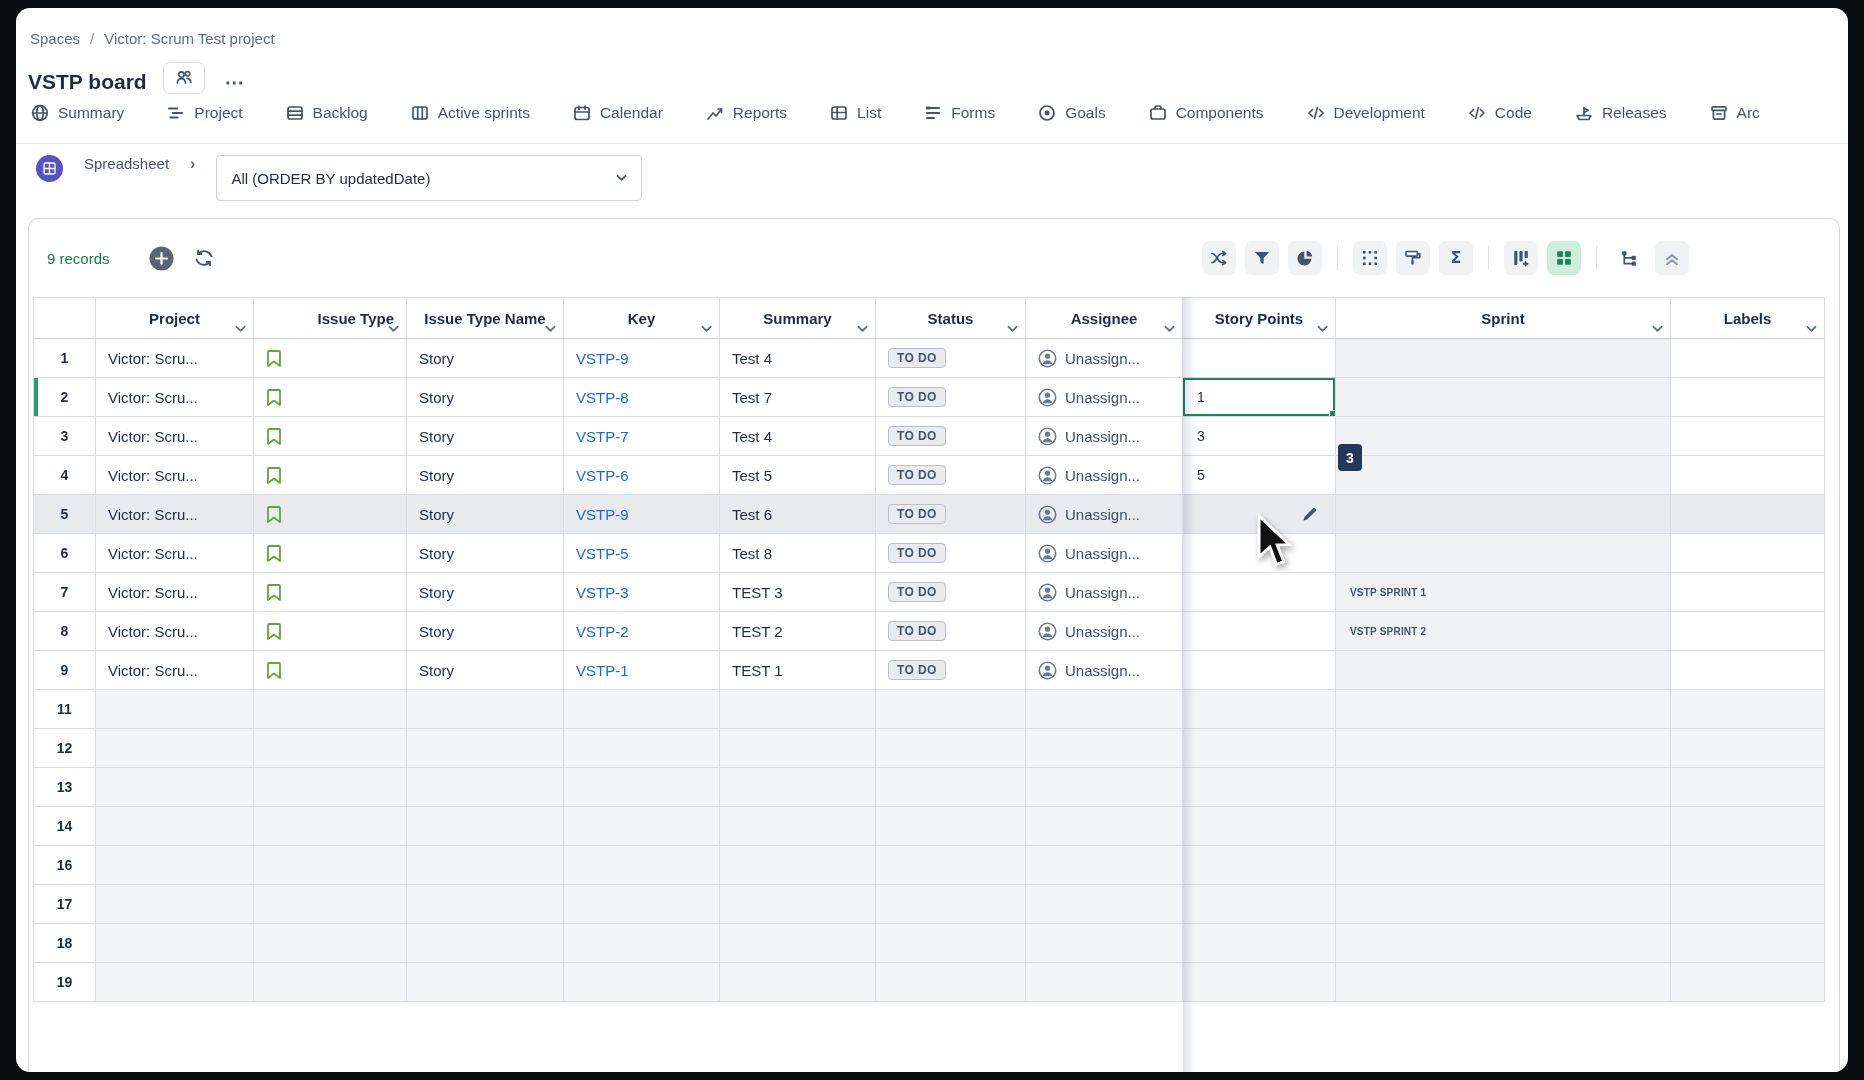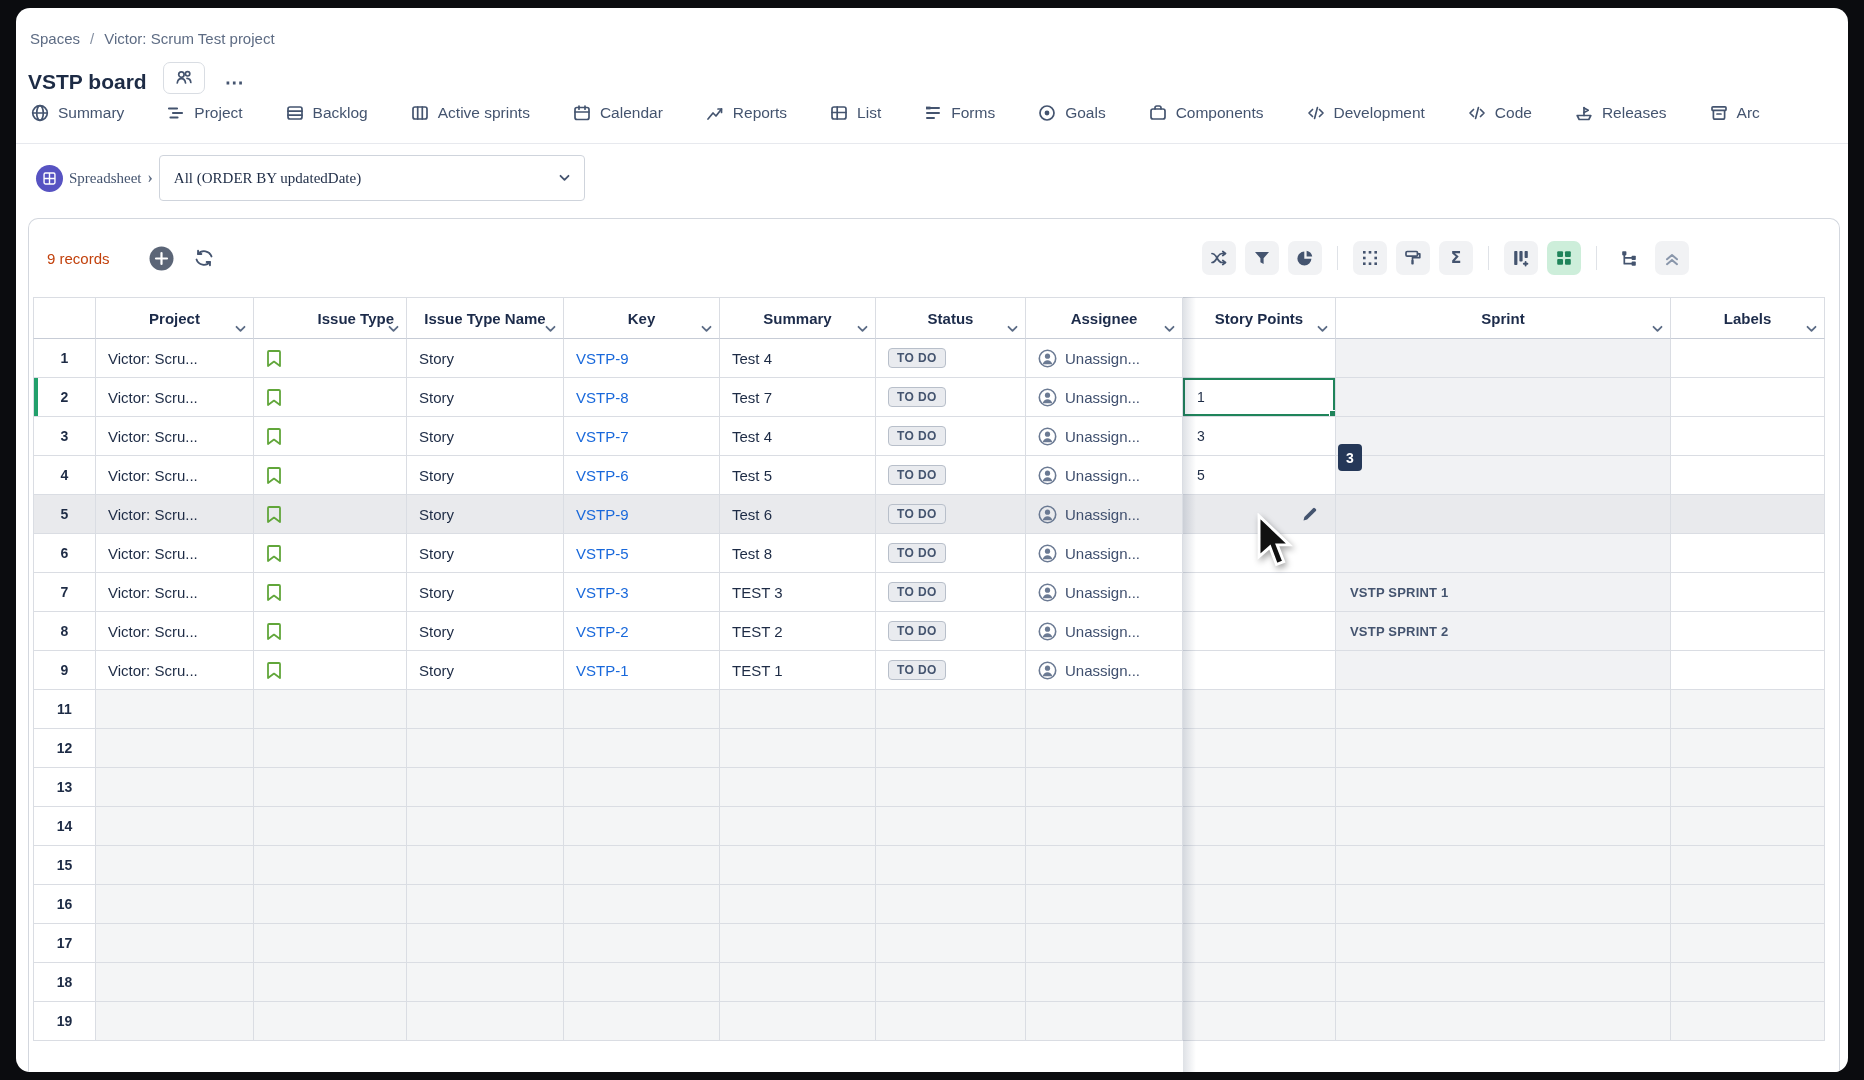--- a/index.html
+++ b/index.html
@@ -11,46 +11,46 @@
   .crumbs .sep{color:#8590a2;}
   .titlerow{position:absolute;left:12px;top:54px;display:flex;align-items:flex-end;gap:16px;}
   .page-title{font-size:21px;font-weight:700;color:#1d2b45;}
   .title-btn{width:42px;height:32px;border:1px solid #d9dde3;border-radius:7px;display:flex;align-items:center;justify-content:center;color:#44546f;background:#fff;}
   .more-btn{color:#44546f;font-size:19px;letter-spacing:2px;padding:0 4px;background:none;border:none;font-weight:700;}
   
   .nav-wrap{position:absolute;left:0;right:0;top:88px;height:47px;border-bottom:1px solid #e7e9ee;}
   .nav{display:flex;align-items:center;gap:42px;padding-left:14px;height:34px;white-space:nowrap;overflow:hidden;}
   .nav-item{display:flex;align-items:center;gap:8px;color:#44546f;font-size:15.5px;cursor:pointer;flex:none;}
   
-  .sheetbar{position:absolute;left:20px;top:147px;display:flex;align-items:center;gap:6px;font-family:Liberation Serif, serif;}
+  .sheetbar{position:absolute;left:20px;top:147px;display:flex;align-items:flex-start;gap:21px;}
   .app-circle{width:27px;height:27px;border-radius:50%;background:#5753c2;display:flex;align-items:center;justify-content:center;}
   .sheet-label{font-size:15px;color:#44546f;}
   .sheet-chev{color:#5e6c84;font-weight:700;}
   .view-select{width:396px;height:44px;border:1px solid #cfd4dc;border-radius:4px;background:#fff;display:flex;align-items:center;padding:0 14px;font-size:15px;color:#1d2b45;justify-content:space-between;}
   
   .card{position:absolute;left:12px;top:210px;width:1810px;height:880px;border:1px solid #d3d7de;border-bottom:none;border-radius:10px 10px 0 0;background:#fff;}
   .toolbar{height:78px;display:flex;align-items:center;padding:0 150px 0 18px;}
-  .records{font-size:15px;color:#c2410c;margin-right:38px;}
+  .records{font-size:15px;color:#15803d;margin-right:38px;}
   .tb-left-btn{border:none;background:none;padding:0;margin-right:18px;display:flex;align-items:center;}
   .tb-right{margin-left:auto;display:flex;align-items:center;}
   .tb-btn{width:34px;height:34px;border-radius:7px;border:none;display:flex;align-items:center;justify-content:center;color:#44546f;margin-left:9px;}
   .tb-btn.gray{background:#f1f2f4;} .tb-btn.white{background:#fff;}
   .tb-btn.green{background:#cdeeda;color:#1f845a;}
   .tb-div{width:1px;height:24px;background:#dfe2e7;margin:0 6px 0 15px;}
   
   .grid{position:absolute;left:4px;top:78px;width:1792px;background:#fff;}
   .g-row{display:flex;}
   .cell{box-sizing:border-box;height:39px;border-right:1px solid #dadde3;border-bottom:1px solid #dadde3;display:flex;align-items:center;padding:0 12px;font-size:15px;color:#1d2b45;overflow:hidden;white-space:nowrap;background:#fff;position:relative;}
   .hdr-row .cell{height:42px;border-top:1px solid #dadde3;border-bottom:1px solid #c7ccd6;font-weight:700;justify-content:center;color:#1c2b4a;}
   .cell.num{justify-content:center;font-weight:700;font-size:14px;padding:0;border-left:1px solid #dadde3;}
   .hdr-chev{position:absolute;right:7px;bottom:5px;color:#5b6b85;display:flex;}
   .key-link{color:#1868db;cursor:pointer;}
   .lozenge{padding:2px 8px;border:1px solid #b8bfca;border-radius:4px;background:#e9ebef;font-size:12px;font-weight:700;color:#44546f;letter-spacing:.4px;}
   .assignee{display:flex;align-items:center;gap:8px;color:#3f4f6e;}
-  .sprint-cell{background:#f1f2f4;font-size:13px;font-weight:700;color:#44546f;letter-spacing:.2px;}
+  .sprint-cell{background:#f1f2f4;font-size:10px;font-weight:700;color:#44546f;letter-spacing:.2px;}
   .cell.empty{background:#f4f5f6;}
   .cell.hov{background:#e9eaed;}
   .cell.sp{font-size:14px;}
   .sel-cell{box-shadow:inset 0 0 0 2px #1f845a;z-index:4;}
   .sel-handle{position:absolute;right:-4px;bottom:-4px;width:8px;height:8px;background:#1f845a;border:1px solid #fff;z-index:8;}
   .row-sel-bar{box-shadow:inset 4px 0 0 #22a06b;}
   .freeze{position:absolute;top:0;width:13px;background:linear-gradient(90deg,rgba(23,43,77,.14),rgba(23,43,77,0));z-index:5;pointer-events:none;}
   .fill-badge{position:absolute;width:24px;height:27px;background:#253858;color:#fff;border-radius:4px;font-weight:700;font-size:14px;display:flex;align-items:center;justify-content:center;z-index:6;}
   .pencil{position:absolute;right:16px;top:50%;transform:translateY(-50%);display:flex;z-index:6;}
   .cursor{position:absolute;left:1238px;top:505px;z-index:99;filter:drop-shadow(2px 3px 3px rgba(0,0,0,.35));}
@@ -799,33 +799,20 @@
           <div class="cell empty" style="width: 157px;"></div>
           <div class="cell empty" style="width: 156px;"></div>
           <div class="cell empty" style="width: 156px;"></div>
           <div class="cell empty" style="width: 150px;"></div>
           <div class="cell empty" style="width: 157px;"></div>
           <div class="cell empty" style="width: 153px;"></div>
           <div class="cell empty" style="width: 335px;"></div>
           <div class="cell empty" style="width: 154px;"></div>
         </div>
         <div class="g-row">
-          <div class="cell num" style="width: 63px;">15</div>
-          <div class="cell empty" style="width: 158px;"></div>
-          <div class="cell empty" style="width: 153px;"></div>
-          <div class="cell empty" style="width: 157px;"></div>
-          <div class="cell empty" style="width: 156px;"></div>
-          <div class="cell empty" style="width: 156px;"></div>
-          <div class="cell empty" style="width: 150px;"></div>
-          <div class="cell empty" style="width: 157px;"></div>
-          <div class="cell empty" style="width: 153px;"></div>
-          <div class="cell empty" style="width: 335px;"></div>
-          <div class="cell empty" style="width: 154px;"></div>
-        </div>
-        <div class="g-row">
           <div class="cell num" style="width: 63px;">16</div>
           <div class="cell empty" style="width: 158px;"></div>
           <div class="cell empty" style="width: 153px;"></div>
           <div class="cell empty" style="width: 157px;"></div>
           <div class="cell empty" style="width: 156px;"></div>
           <div class="cell empty" style="width: 156px;"></div>
           <div class="cell empty" style="width: 150px;"></div>
           <div class="cell empty" style="width: 157px;"></div>
           <div class="cell empty" style="width: 153px;"></div>
           <div class="cell empty" style="width: 335px;"></div>

